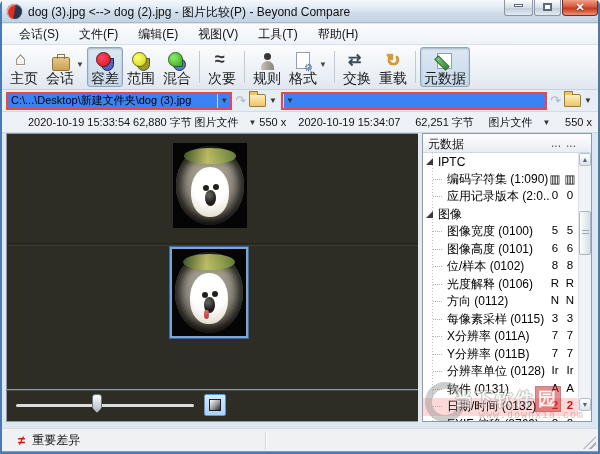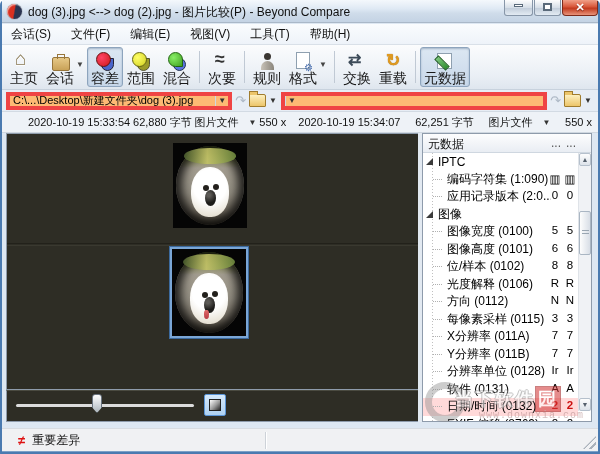--- a/index.html
+++ b/index.html
@@ -22,21 +22,21 @@
   .winbtn .glyph { display:block; margin:4px auto 0; }
   #btn-min { left:504px; width:29px; border-radius:0 0 3px 3px; }
   #btn-min .glyph { width:9px; height:3px; background:#fff; border:1px solid #5a6a7a; }
   #btn-max { left:534px; width:27px; border-radius:0 0 3px 3px; }
   #btn-max .glyph { width:9px; height:8px; margin-top:3px; background:#fff; border:2px solid #5a6a7a; }
   #btn-close { left:562px; width:36px; border-radius:0 0 4px 4px;
     background:linear-gradient(180deg,#f0a088,#d8573a 45%,#c13a1e 55%,#e8937a); border-color:#7c2a1a; }
   #btn-close .glyph { color:#fff; font-size:11px; font-weight:bold; margin-top:1px; text-shadow:0 1px 1px #7a2010; }
   
   #menubar { position:absolute; left:2px; top:24px; width:596px; height:21px; display:flex; align-items:center;
-    background:linear-gradient(180deg,#fafcfe,#eef3f9); border-bottom:1px solid #d9e0e8; padding-left:0; gap:2px; }
+    background:linear-gradient(180deg,#fafcfe,#eef3f9); border-bottom:1px solid #d9e0e8; padding-left:8px; gap:2px; }
   .menu-item { font-size:12px; color:#111; padding:2px 9px; border-radius:2px; }
   
   #toolbar { position:absolute; left:2px; top:45px; width:596px; height:45px; display:flex; align-items:center;
     background:linear-gradient(180deg,#fbfcfd,#eaeff5 70%,#dfe6ee); border-bottom:1px solid #c8d2dd; padding-left:4px; }
   .tbtn { display:flex; flex-direction:column; align-items:center; justify-content:flex-end;
     min-width:36px; height:40px; padding:2px 3px 1px; border:1px solid transparent; border-radius:3px; position:relative; }
   .tbtn .tlabel { font-size:14px; color:#1a1a1a; line-height:14px; white-space:nowrap; }
   .tbtn.pressed { border:1px solid #8da4bd; background:linear-gradient(180deg,#dce7f2,#c8d8ea); box-shadow:inset 0 1px 2px rgba(60,90,120,.35); }
   .tsep { width:1px; height:32px; background:#c0c9d4; margin:0 4px; }
   .tdrop { position:absolute; right:-7px; top:12px; font-size:8px; color:#444; }
@@ -60,21 +60,21 @@
   .icon-swap-icon::before { content:"⇄"; position:absolute; left:1px; top:-2px; font-size:16px; font-weight:bold; color:#3c4a58; }
   .icon-reload-icon::before { content:"↻"; position:absolute; left:3px; top:-2px; font-size:17px; font-weight:bold; color:#e09a20; text-shadow:0 0 1px #8a5a00; }
   .icon-metadata-icon::before { content:""; position:absolute; left:2px; top:1px; width:13px; height:14px; background:#fff; border:1px solid #8fa0b0; }
   .icon-metadata-icon::after { content:""; position:absolute; left:4px; top:3px; width:4px; height:14px; background:linear-gradient(#7ec87e,#2f8f2f); transform:rotate(-45deg); border:1px solid #1e5e1e; }
   
   #pathrow { position:absolute; left:2px; top:90px; width:596px; height:22px; display:flex; align-items:center;
     background:#e7edf5; border-bottom:1px solid #d2dae3; }
   .path-group { display:flex; align-items:center; gap:3px; }
   #path-group-left { width:277px; padding:0 2px 0 4px; }
   #path-group-right { width:315px; padding:0 2px; }
-  .path-field { flex:1; height:18px; background:#fdba74; border:4px solid #ef4444; display:flex; align-items:center; overflow:hidden; }
+  .path-field { flex:1; height:18px; background:#3b82f6; border:2px solid #ef4444; display:flex; align-items:center; overflow:hidden; }
   .path-field.selected .path-text { background:#b8d6fb; }
   .path-text { flex:1; font-size:11px; padding:1px 3px; white-space:nowrap; color:#000; }
   .field-drop { width:13px; height:16px; font-size:8px; color:#333; text-align:center; line-height:16px; border-left:1px solid #cdd8e4; }
   .sync-icon { font-size:13px; color:#aeb9c6; line-height:14px; }
   .folder-icon { position:relative; width:17px; height:13px; background:linear-gradient(#fdf0c0,#ecc56a); border:1px solid #a07c2e; border-radius:1px 2px 1px 1px; }
   .folder-icon::before { content:""; position:absolute; left:-1px; top:-4px; width:7px; height:3px; background:#ecc56a; border:1px solid #a07c2e; border-bottom:none; }
   .mini-drop { font-size:8px; color:#333; }
   
   #inforow { position:absolute; left:2px; top:112px; width:596px; height:21px; display:flex;
     background:#eef2f7; border-bottom:1px solid #cfd7e0; font-size:11px; color:#111; }

